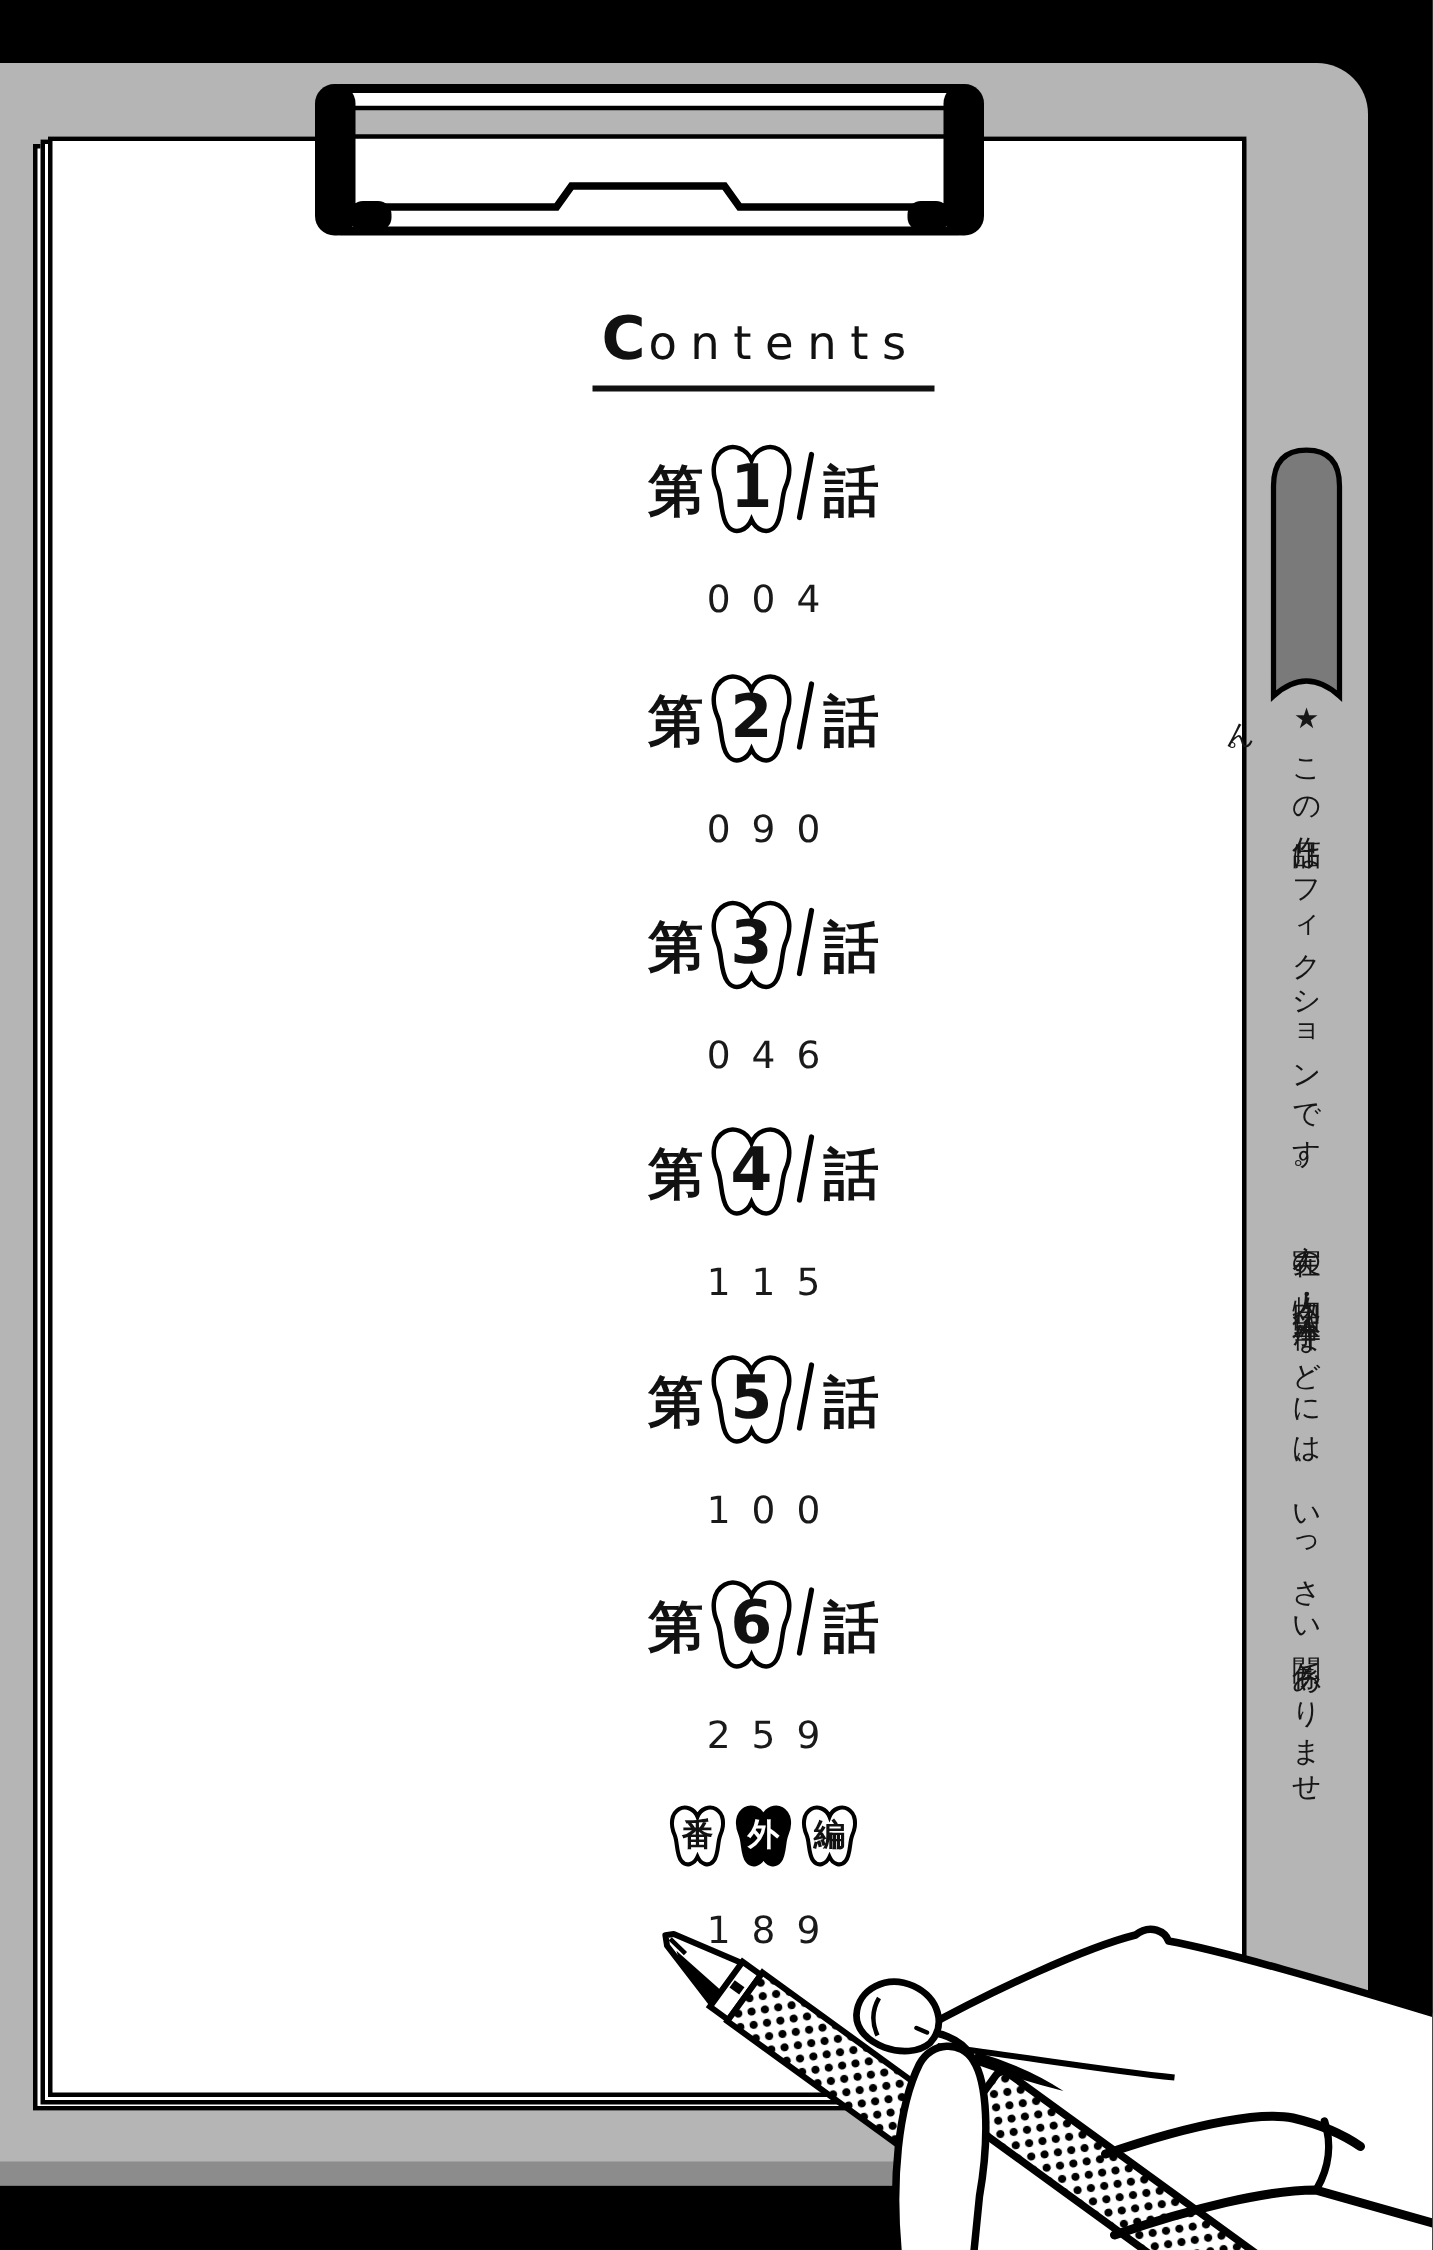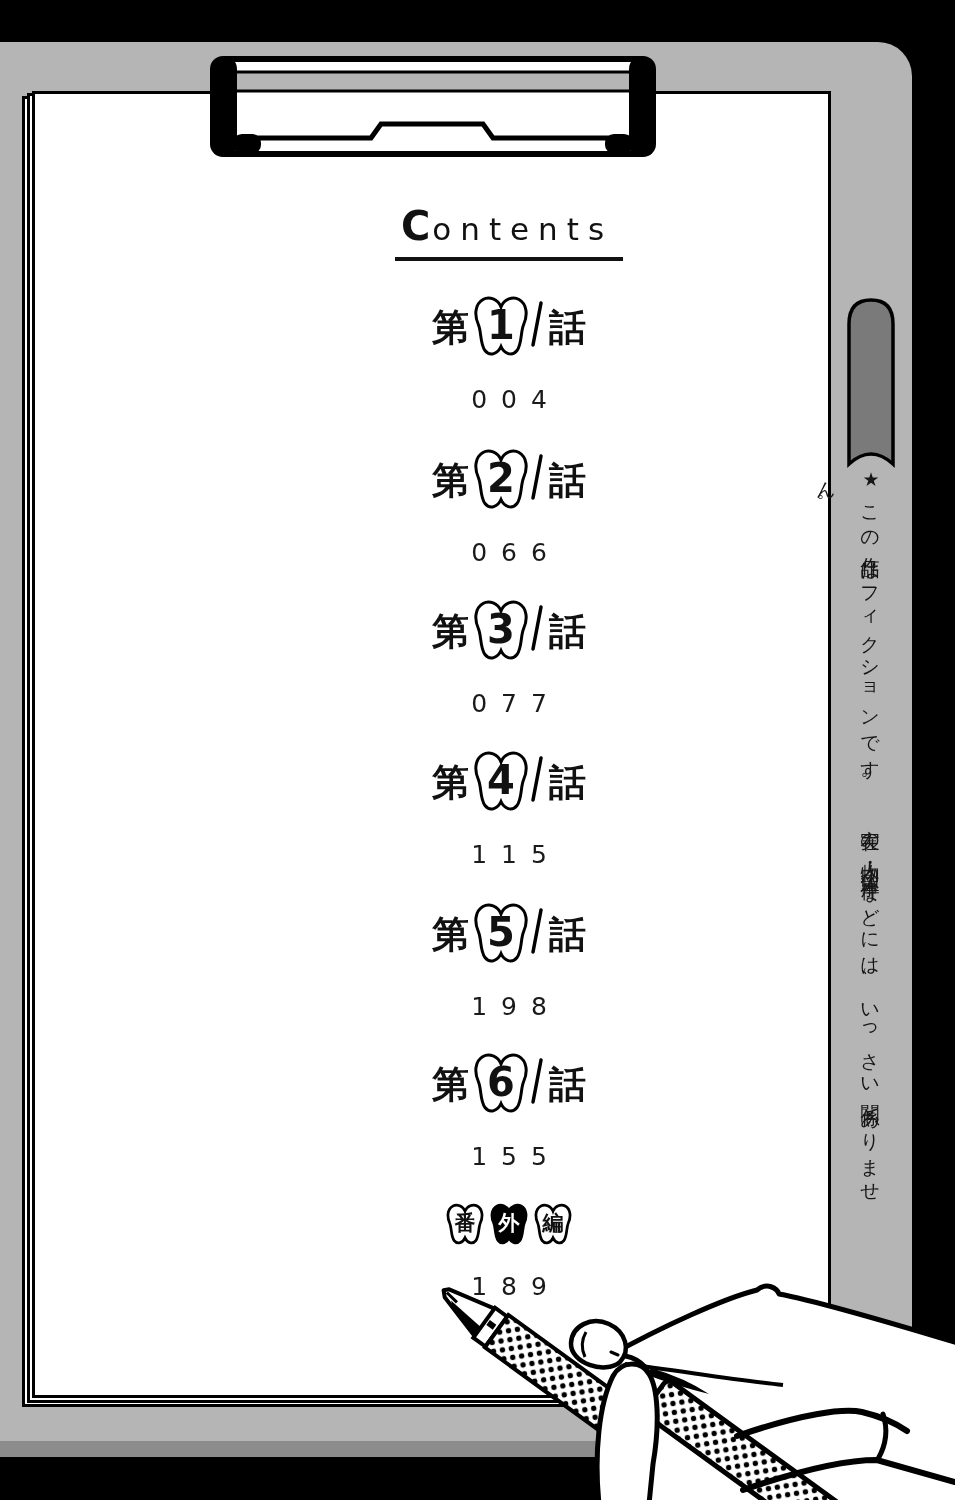--- a/index.html
+++ b/index.html
@@ -98,36 +98,36 @@
         <span class="cjk">第</span>
         <span class="tooth-wrap">
           <svg width="76" height="65" viewBox="0 0 152 130">
               <path d="M60,24 C54,8 36,2 24,9 C8,18 6,40 15,60 C21,74 18,98 28,111 C38,124 54,117 60,103 C66,117 82,124 92,111 C102,98 99,74 105,60 C114,40 112,18 96,9 C84,2 66,8 60,24 Z" fill="#fff" stroke="#000" stroke-width="6"></path>
               <path d="M124,100 L140,16" stroke="#000" stroke-width="7" stroke-linecap="round"></path>
             </svg>
           <span class="tooth-num">2</span>
         </span>
         <span class="cjk">話</span>
       </div>
-      <div class="page-num">066</div>
+      <div class="page-num">090</div>
     </div>
 
     <div class="entry" style="top:508px">
       <div class="entry-row">
         <span class="cjk">第</span>
         <span class="tooth-wrap">
           <svg width="76" height="65" viewBox="0 0 152 130">
               <path d="M60,24 C54,8 36,2 24,9 C8,18 6,40 15,60 C21,74 18,98 28,111 C38,124 54,117 60,103 C66,117 82,124 92,111 C102,98 99,74 105,60 C114,40 112,18 96,9 C84,2 66,8 60,24 Z" fill="#fff" stroke="#000" stroke-width="6"></path>
               <path d="M124,100 L140,16" stroke="#000" stroke-width="7" stroke-linecap="round"></path>
             </svg>
           <span class="tooth-num">3</span>
         </span>
         <span class="cjk">話</span>
       </div>
-      <div class="page-num">077</div>
+      <div class="page-num">046</div>
     </div>
 
     <div class="entry" style="top:659px">
       <div class="entry-row">
         <span class="cjk">第</span>
         <span class="tooth-wrap">
           <svg width="76" height="65" viewBox="0 0 152 130">
               <path d="M60,24 C54,8 36,2 24,9 C8,18 6,40 15,60 C21,74 18,98 28,111 C38,124 54,117 60,103 C66,117 82,124 92,111 C102,98 99,74 105,60 C114,40 112,18 96,9 C84,2 66,8 60,24 Z" fill="#fff" stroke="#000" stroke-width="6"></path>
               <path d="M124,100 L140,16" stroke="#000" stroke-width="7" stroke-linecap="round"></path>
             </svg>
@@ -143,36 +143,36 @@
         <span class="cjk">第</span>
         <span class="tooth-wrap">
           <svg width="76" height="65" viewBox="0 0 152 130">
               <path d="M60,24 C54,8 36,2 24,9 C8,18 6,40 15,60 C21,74 18,98 28,111 C38,124 54,117 60,103 C66,117 82,124 92,111 C102,98 99,74 105,60 C114,40 112,18 96,9 C84,2 66,8 60,24 Z" fill="#fff" stroke="#000" stroke-width="6"></path>
               <path d="M124,100 L140,16" stroke="#000" stroke-width="7" stroke-linecap="round"></path>
             </svg>
           <span class="tooth-num">5</span>
         </span>
         <span class="cjk">話</span>
       </div>
-      <div class="page-num">198</div>
+      <div class="page-num">100</div>
     </div>
 
     <div class="entry" style="top:961px">
       <div class="entry-row">
         <span class="cjk">第</span>
         <span class="tooth-wrap">
           <svg width="76" height="65" viewBox="0 0 152 130">
               <path d="M60,24 C54,8 36,2 24,9 C8,18 6,40 15,60 C21,74 18,98 28,111 C38,124 54,117 60,103 C66,117 82,124 92,111 C102,98 99,74 105,60 C114,40 112,18 96,9 C84,2 66,8 60,24 Z" fill="#fff" stroke="#000" stroke-width="6"></path>
               <path d="M124,100 L140,16" stroke="#000" stroke-width="7" stroke-linecap="round"></path>
             </svg>
           <span class="tooth-num">6</span>
         </span>
         <span class="cjk">話</span>
       </div>
-      <div class="page-num">155</div>
+      <div class="page-num">259</div>
     </div>
 
     <div class="entry" style="top:1112px">
       <div class="entry-row">
         <span class="small-tooth">
           <svg width="42" height="44" viewBox="0 0 120 130">
               <path d="M60,24 C54,8 36,2 24,9 C8,18 6,40 15,60 C21,74 18,98 28,111 C38,124 54,117 60,103 C66,117 82,124 92,111 C102,98 99,74 105,60 C114,40 112,18 96,9 C84,2 66,8 60,24 Z" fill="#fff" stroke="#000" stroke-width="8"></path>
             </svg>
           <span class="ch">番</span>
         </span>

